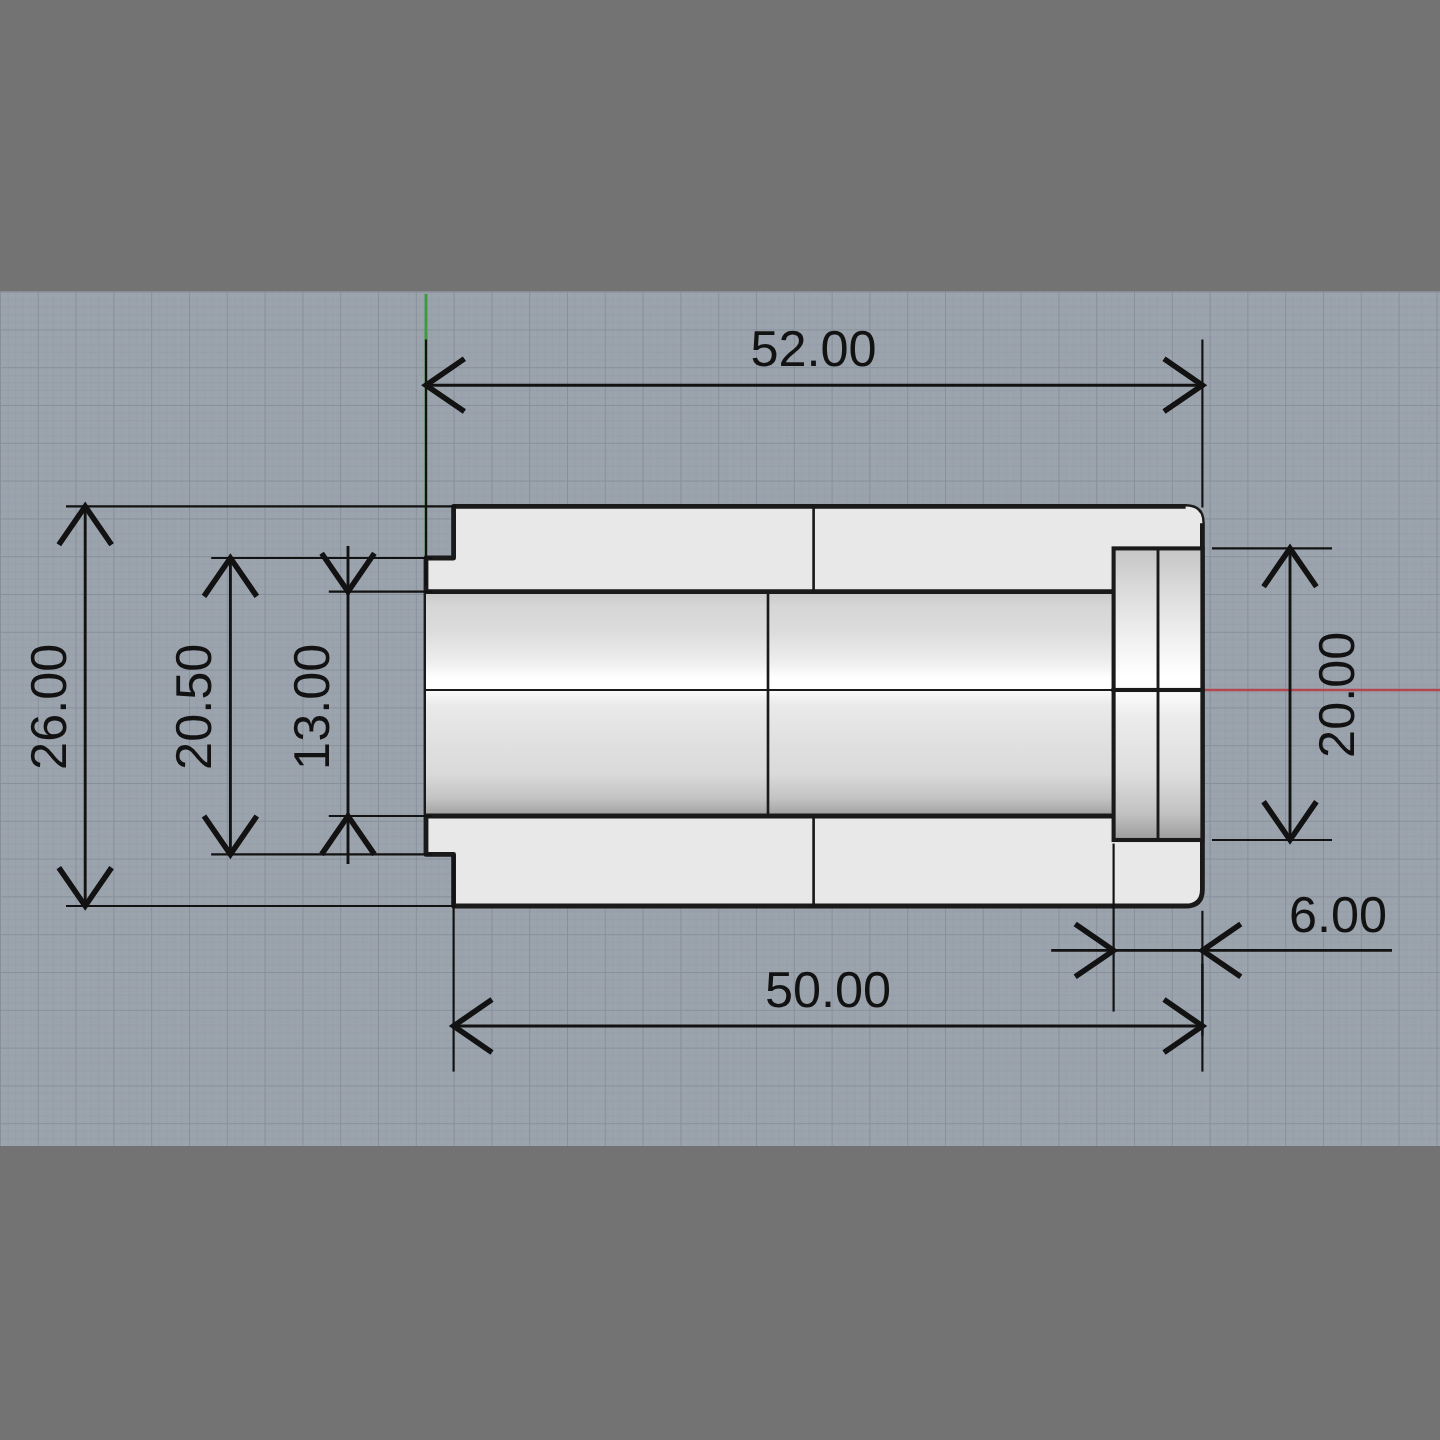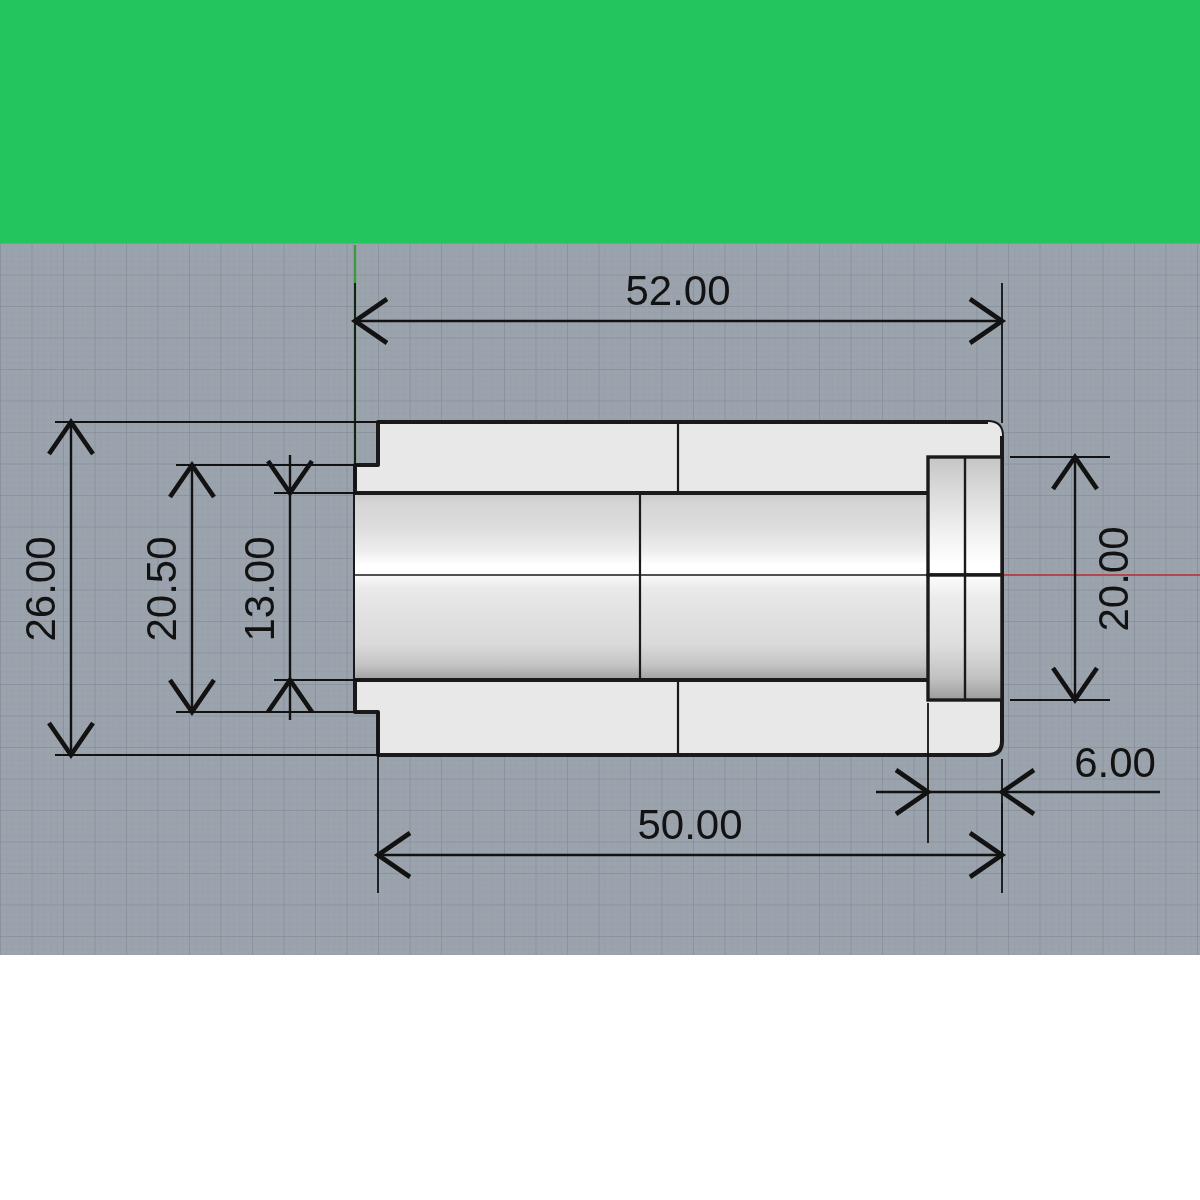--- a/index.html
+++ b/index.html
@@ -1,18 +1,18 @@
 <!DOCTYPE html>
 <html><head>
 <meta charset="utf-8">
 <style>
   html,body{margin:0;padding:0;background:#ffffff;}
   body{width:1200px;height:1200px;overflow:hidden;
        font-family:"Liberation Sans", sans-serif;}
-  #stage{position:relative;width:1200px;height:856px;background:#22c55e;}
+  #stage{position:relative;width:1200px;height:1200px;background:#737373;}
   #viewport{position:absolute;left:0;top:243px;width:1200px;height:712px;
             overflow:hidden;background:#9ba3ad;}
   #grid{position:absolute;inset:0;}
   svg.layer{position:absolute;left:0;top:0;width:1200px;height:712px;overflow:visible;}
   .dimtext{font-family:"Liberation Sans", sans-serif;font-size:42px;fill:#121212;
            letter-spacing:0px;}
 </style>
 </head>
 <body>
 

